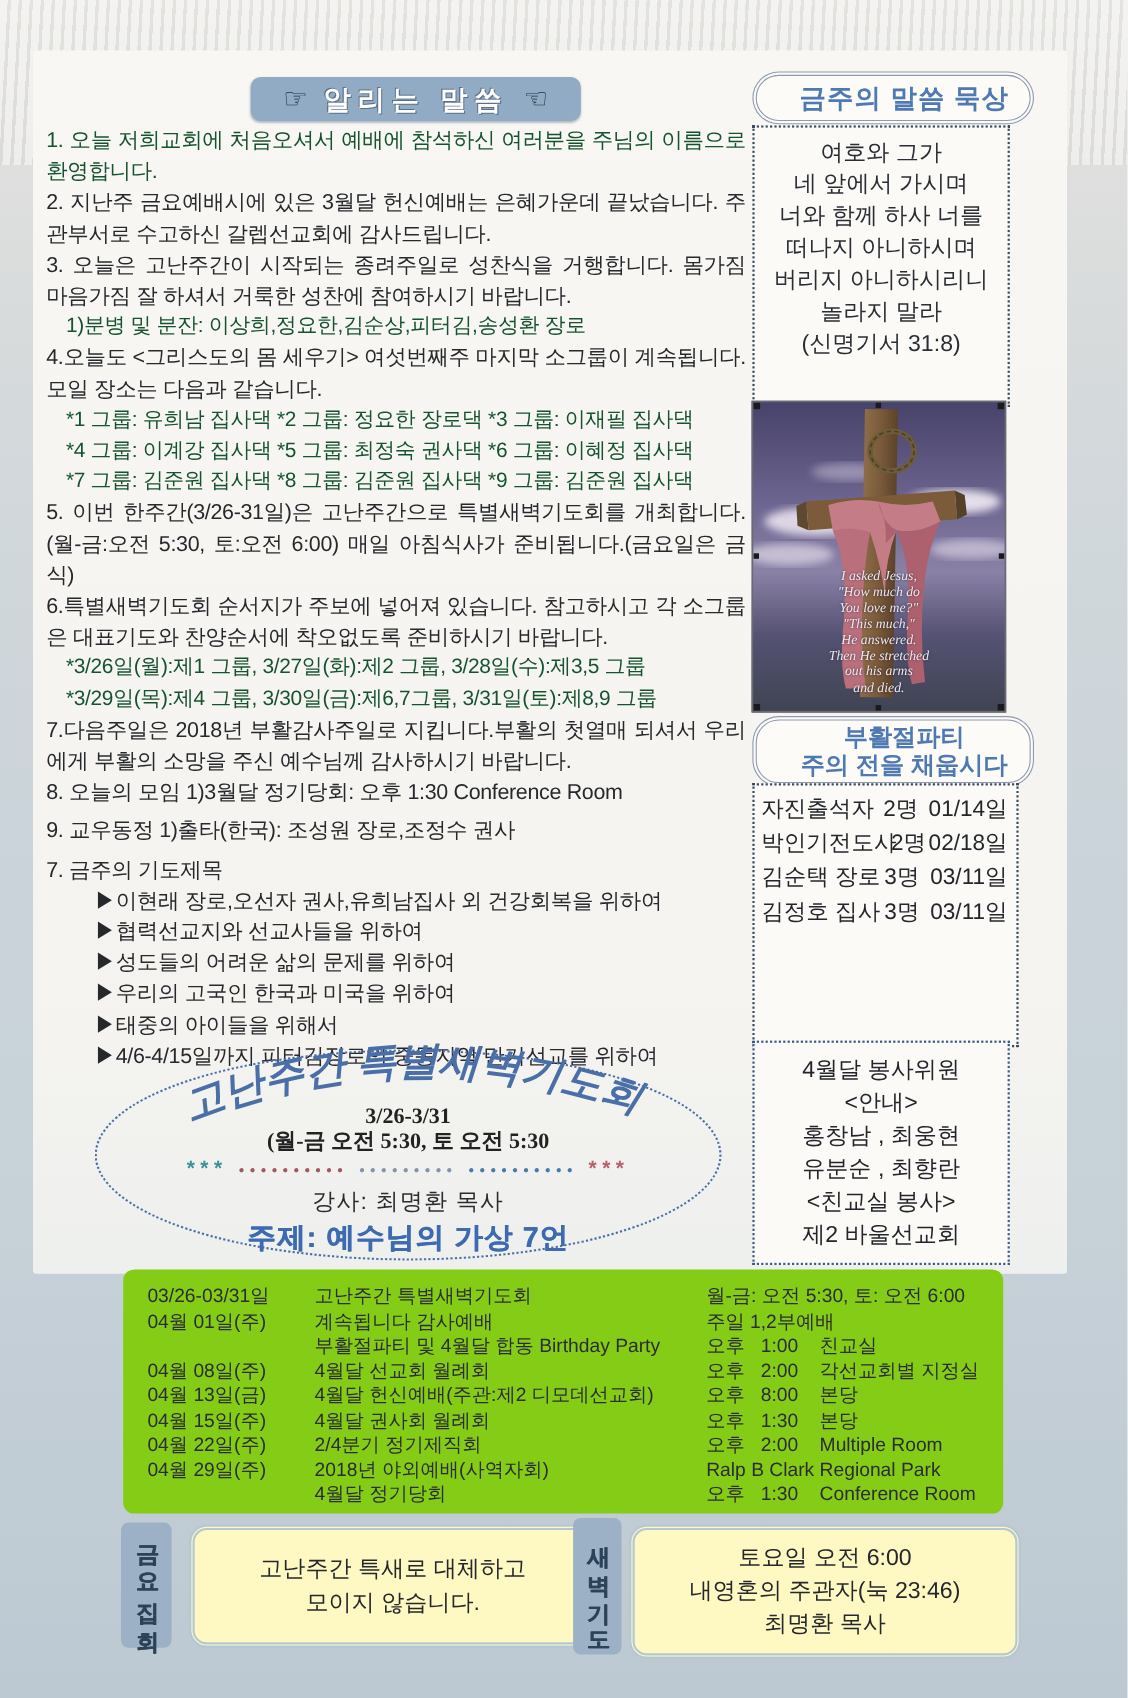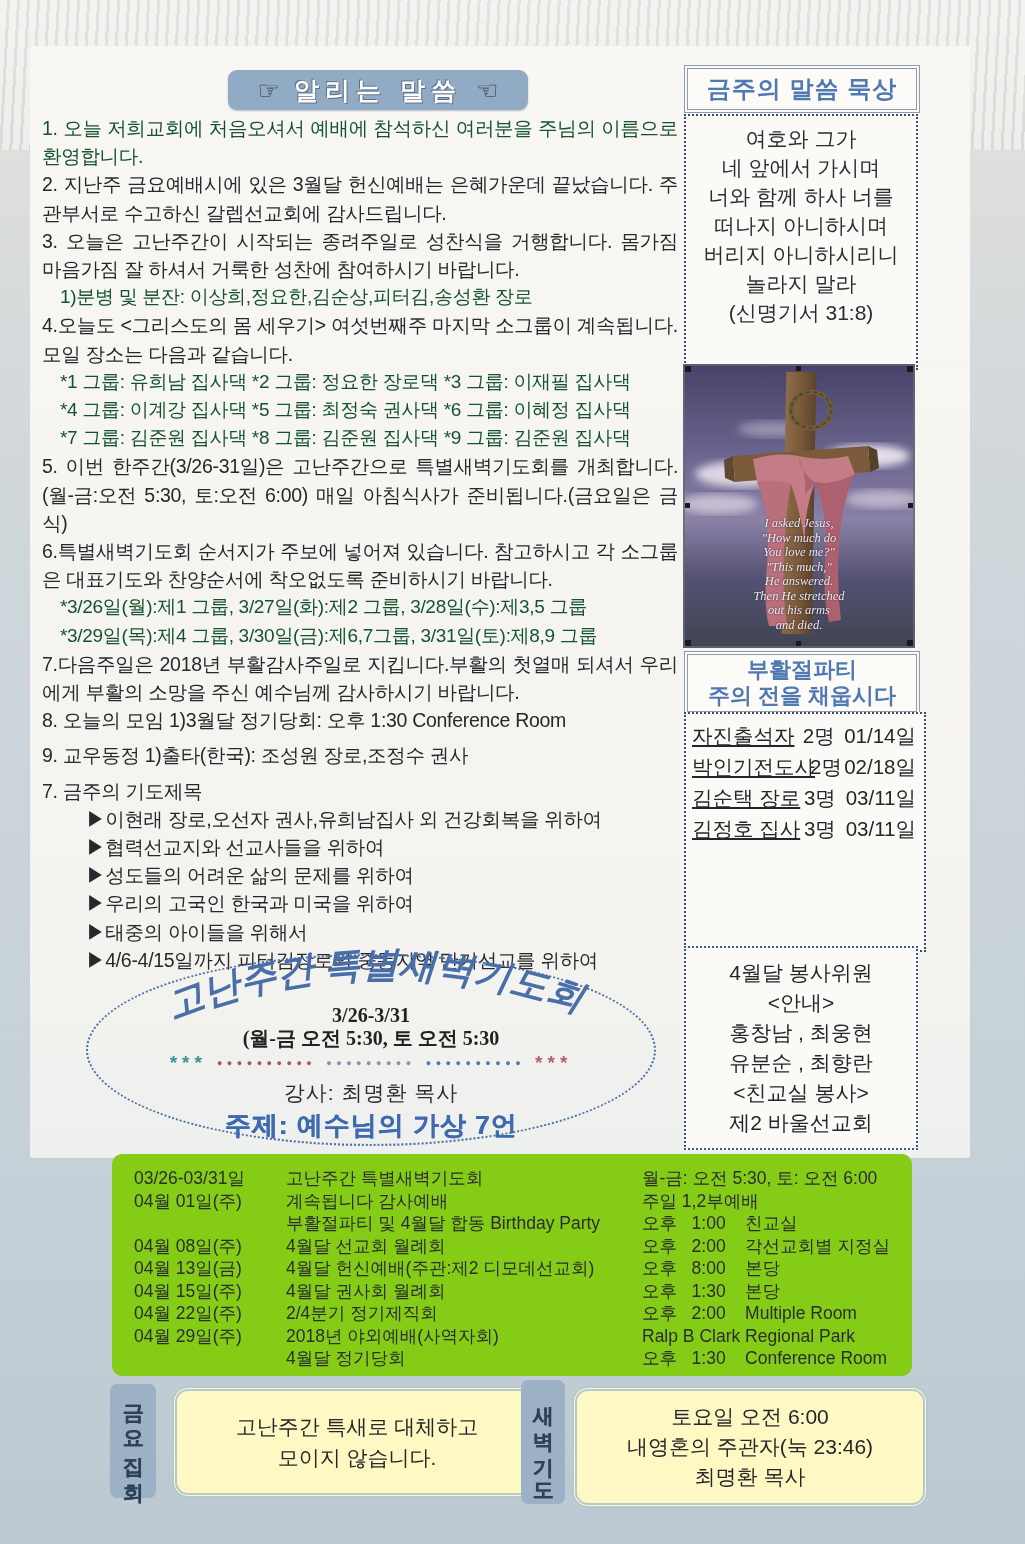--- a/index.html
+++ b/index.html
@@ -36,33 +36,33 @@
   .acol{position:absolute;left:42px;top:114px;width:636px;color:#26282b;}
   .acol p{margin:0;font-size:19.5px;line-height:28.2px;text-align:justify;letter-spacing:-0.3px;}
   .acol p.blue{color:#14532d;}
   .acol p.indent{padding-left:18px;text-align:left;white-space:nowrap;font-size:19px;}
   .acol p.indent2{padding-left:162px;text-align:left;white-space:nowrap;}
   .acol p.nw{white-space:nowrap;text-align:left;}
   .acol p.gap{margin-top:7px;}
   .acol p.bullet{padding-left:44px;text-align:left;white-space:nowrap;}
   
   .hframe{
-    position:absolute;background:#fcfbf8;border:1px solid #8d9ab0;border-radius:0;
+    position:absolute;background:#fcfbf8;border:1px solid #8d9ab0;border-radius:21px;
     box-shadow:0 0 0 2px #fcfbf8,0 0 0 3px #8d9ab0;
     display:flex;flex-direction:column;align-items:center;justify-content:center;
-    color:#4e79b2;font-weight:700;
+    color:#4e79b2;font-weight:700;padding-left:20px;
   }
   #medHeader{left:687px;top:68px;width:228px;height:40px;font-size:24px;letter-spacing:1px;}
   #offHeader{left:687px;top:654px;width:228px;height:56px;font-size:22px;line-height:26px;}
   .dotbox{position:absolute;background:#fbfaf6;border:2px dotted #3e4c63;}
   #verseBox{left:684px;top:114px;width:230px;height:244px;padding-top:8px;}
   .vline{font-size:21px;line-height:29px;text-align:center;color:#2a2d33;font-weight:500;}
   #attBox{left:684px;top:712px;width:230px;height:224px;padding:6px 4px;}
   .arow{display:flex;font-size:20.5px;line-height:31px;color:#24262b;}
-  .arow .an{width:118px;padding-left:2px;white-space:nowrap;text-decoration:underline;}
+  .arow .an{width:118px;padding-left:2px;white-space:nowrap;}
   .arow .ac{width:44px;white-space:nowrap;}
   .arow .ad{flex:1;text-align:right;padding-right:4px;white-space:nowrap;}
   #volBox{left:684px;top:946px;width:230px;height:190px;border-color:#3c5a8c;padding-top:10px;}
   .vol-line{text-align:center;font-size:21px;line-height:30px;color:#23252a;}
   
   .cross-wrap{position:absolute;left:683px;top:364px;width:232px;height:300px;}
   .cross-wrap svg{display:block;}
   .cross-caption{
     position:absolute;left:0;top:152px;width:100%;text-align:center;
     font-family:"Liberation Serif",serif;font-style:italic;

